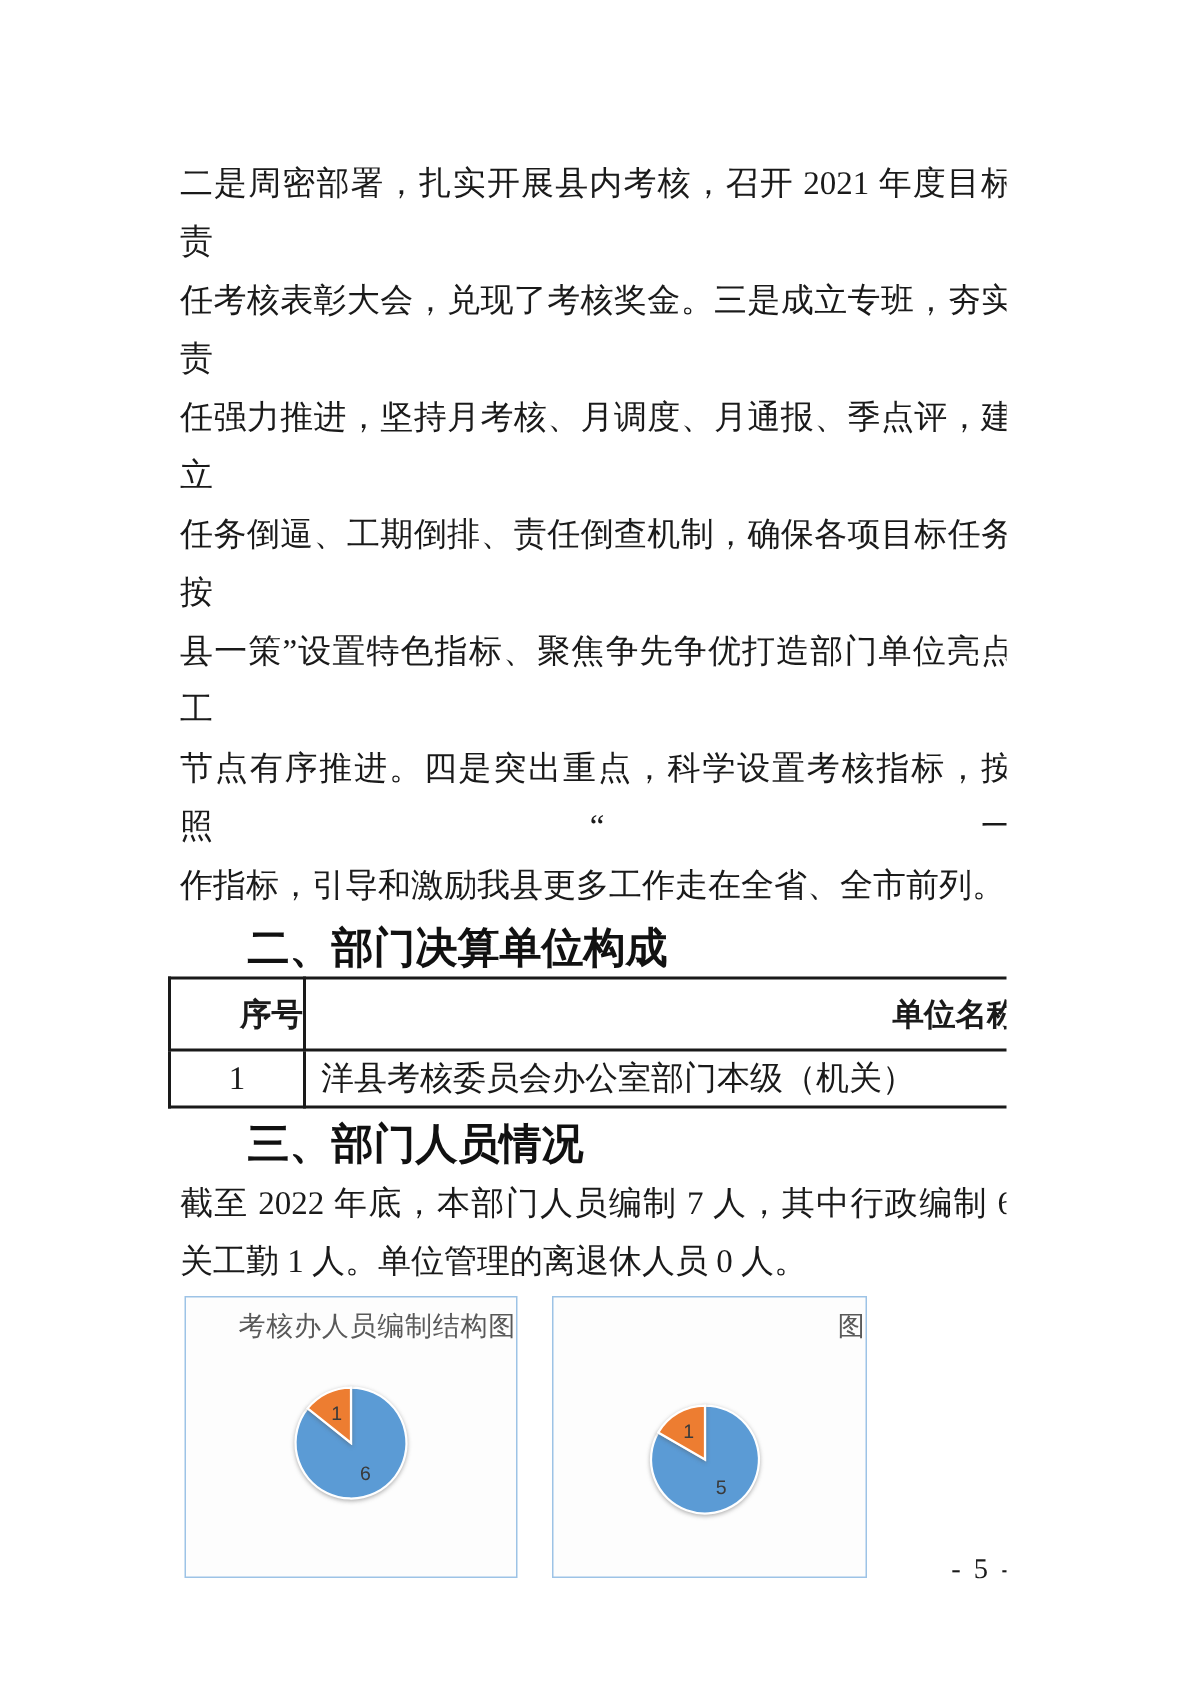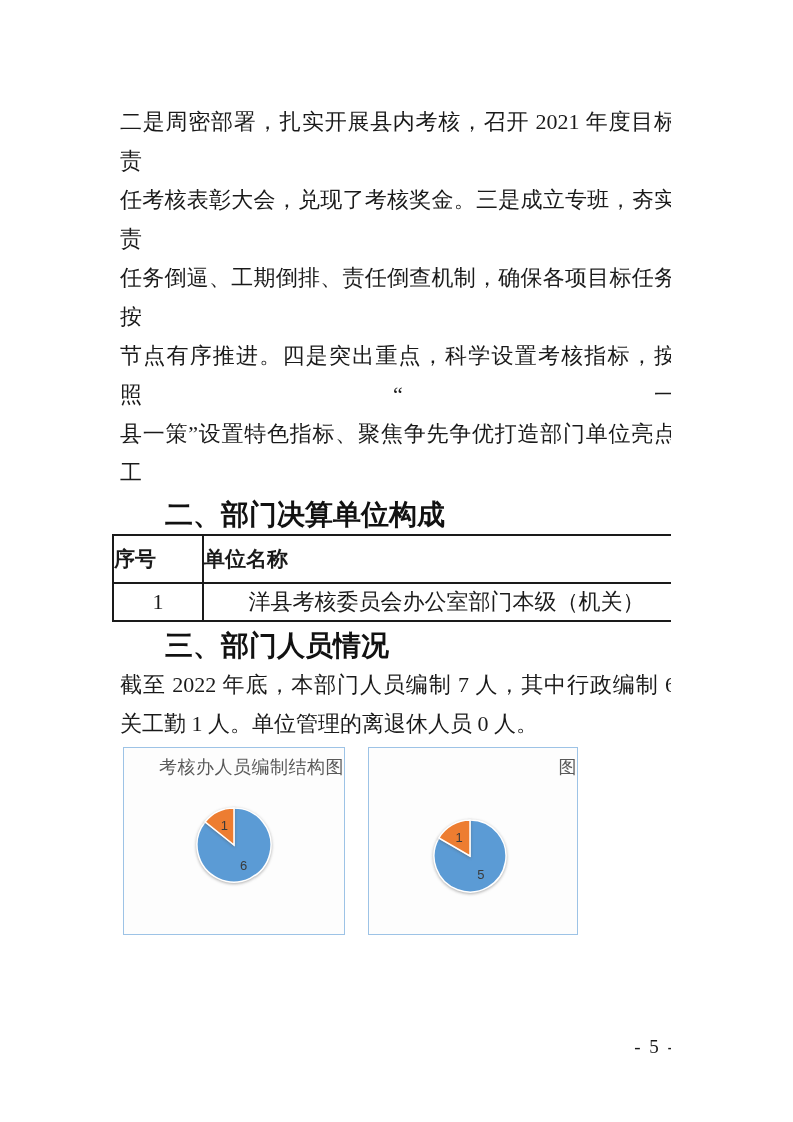--- a/index.html
+++ b/index.html
@@ -51,30 +51,30 @@
     table-layout: fixed;
   }
   table.unit-table th, table.unit-table td {
     border: 2px solid #1a1a1a;
   }
   table.unit-table th {
     height: 48px;
     font-family: "Liberation Sans", "DejaVu Sans", sans-serif;
     font-weight: bold;
     font-size: 21px;
-    text-align: left;
+    text-align: right;
     vertical-align: middle;
   }
   table.unit-table td {
     height: 38px;
     font-size: 22px;
     vertical-align: middle;
   }
   td.seq-cell { text-align: center; }
-  td.name-cell { text-align: center; padding-left: 10px; }
+  td.name-cell { text-align: left; padding-left: 10px; }
   .col-seq { width: 90px; }
   .charts-row {
     margin-top: 4px;
     margin-left: 3px;
     display: flex;
     gap: 23px;
   }
   .chart-box {
     position: relative;
     height: 188px;
@@ -107,23 +107,25 @@
 </style>
 </head>
 <body>
 
 <div class="page">
   <div class="content">
 
     <div>
       <div class="jline">二是周密部署，扎实开展县内考核，召开 2021 年度目标责</div>
       <div class="jline">任考核表彰大会，兑现了考核奖金。三是成立专班，夯实责</div>
+      <div class="jline">任强力推进，坚持月考核、月调度、月通报、季点评，建立</div>
       <div class="jline">任务倒逼、工期倒排、责任倒查机制，确保各项目标任务按</div>
+      <div class="jline">县一策”设置特色指标、聚焦争先争优打造部门单位亮点工</div>
       <div class="jline">节点有序推进。四是突出重点，科学设置考核指标，按照“一</div>
-      <div class="jline">县一策”设置特色指标、聚焦争先争优打造部门单位亮点工</div>
+      <div class="jline last">作指标，引导和激励我县更多工作走在全省、全市前列。</div>
     </div>
 
     <div class="sec-heading">二、部门决算单位构成</div>
 
 
     <table class="unit-table">
       <colgroup>
           <col class="col-seq">
           <col>
         </colgroup>

